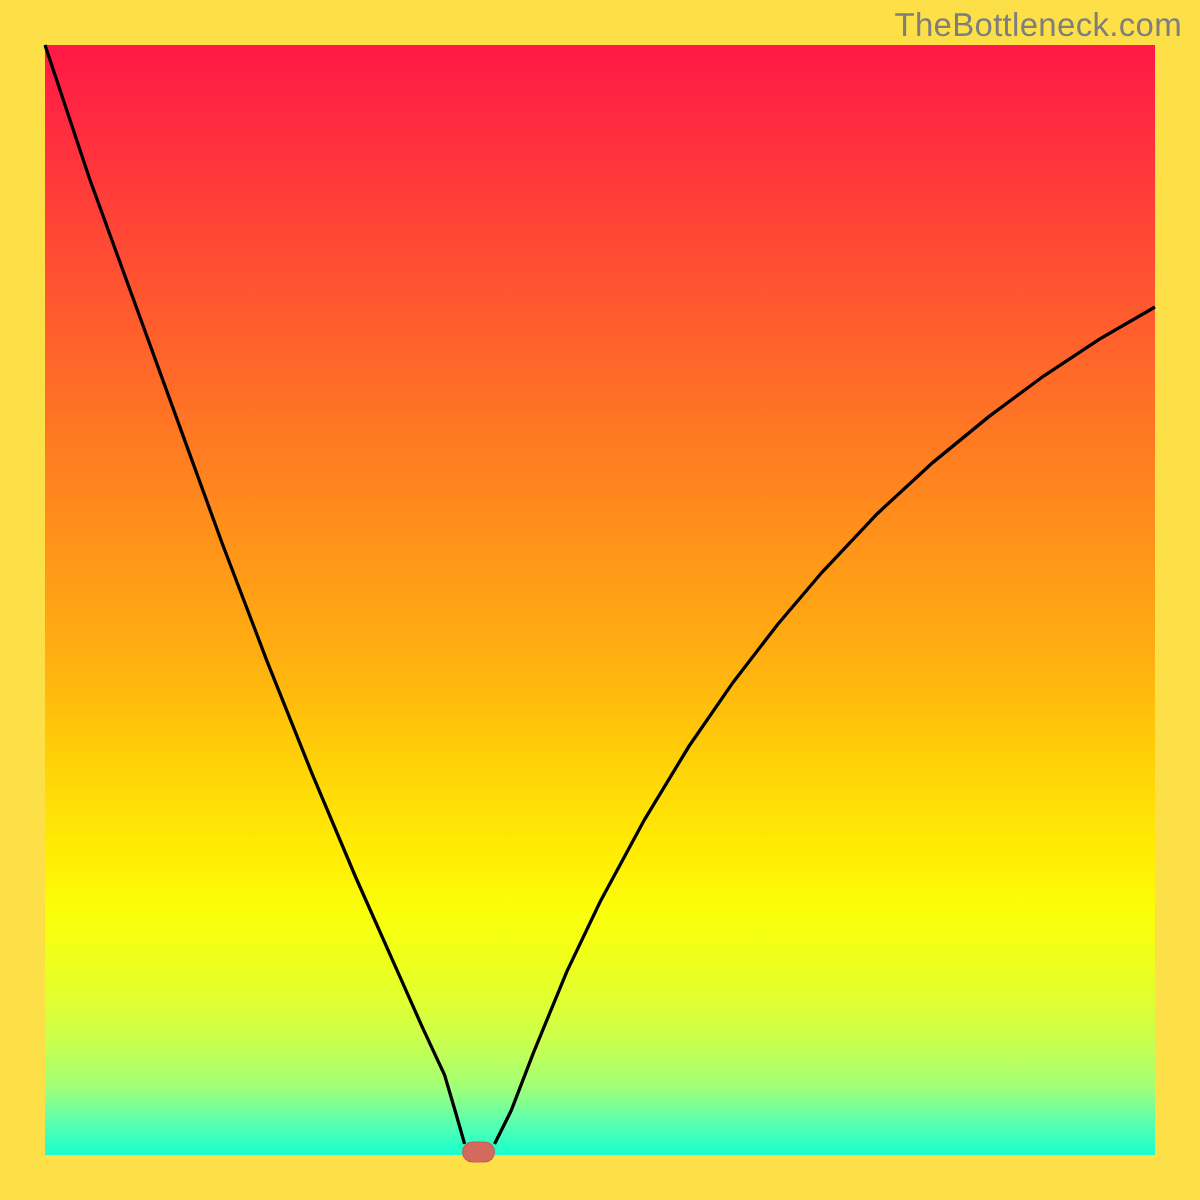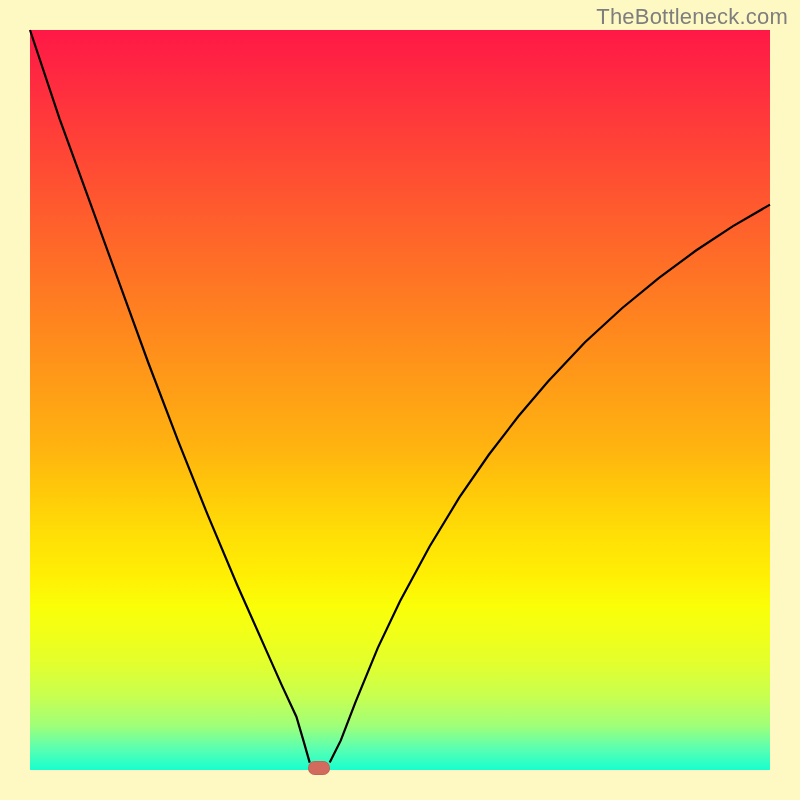--- a/index.html
+++ b/index.html
@@ -1,21 +1,21 @@
 <!DOCTYPE html>
 <html><head>
 <meta charset="utf-8">
 <style>
   * { margin: 0; padding: 0; box-sizing: border-box; }
   html, body { width: 800px; height: 800px; overflow: hidden; background: #000; }
   .frame {
     position: relative;
     width: 800px;
     height: 800px;
-    background: #fef9c3;
+    background: #fde047;
   }
   .plot-area {
     position: absolute;
     left: 30px;
     top: 30px;
     width: 740px;
     height: 740px;
     background: linear-gradient(to bottom,
       #ff1846 0%,
       #ff2e3f 8%,

